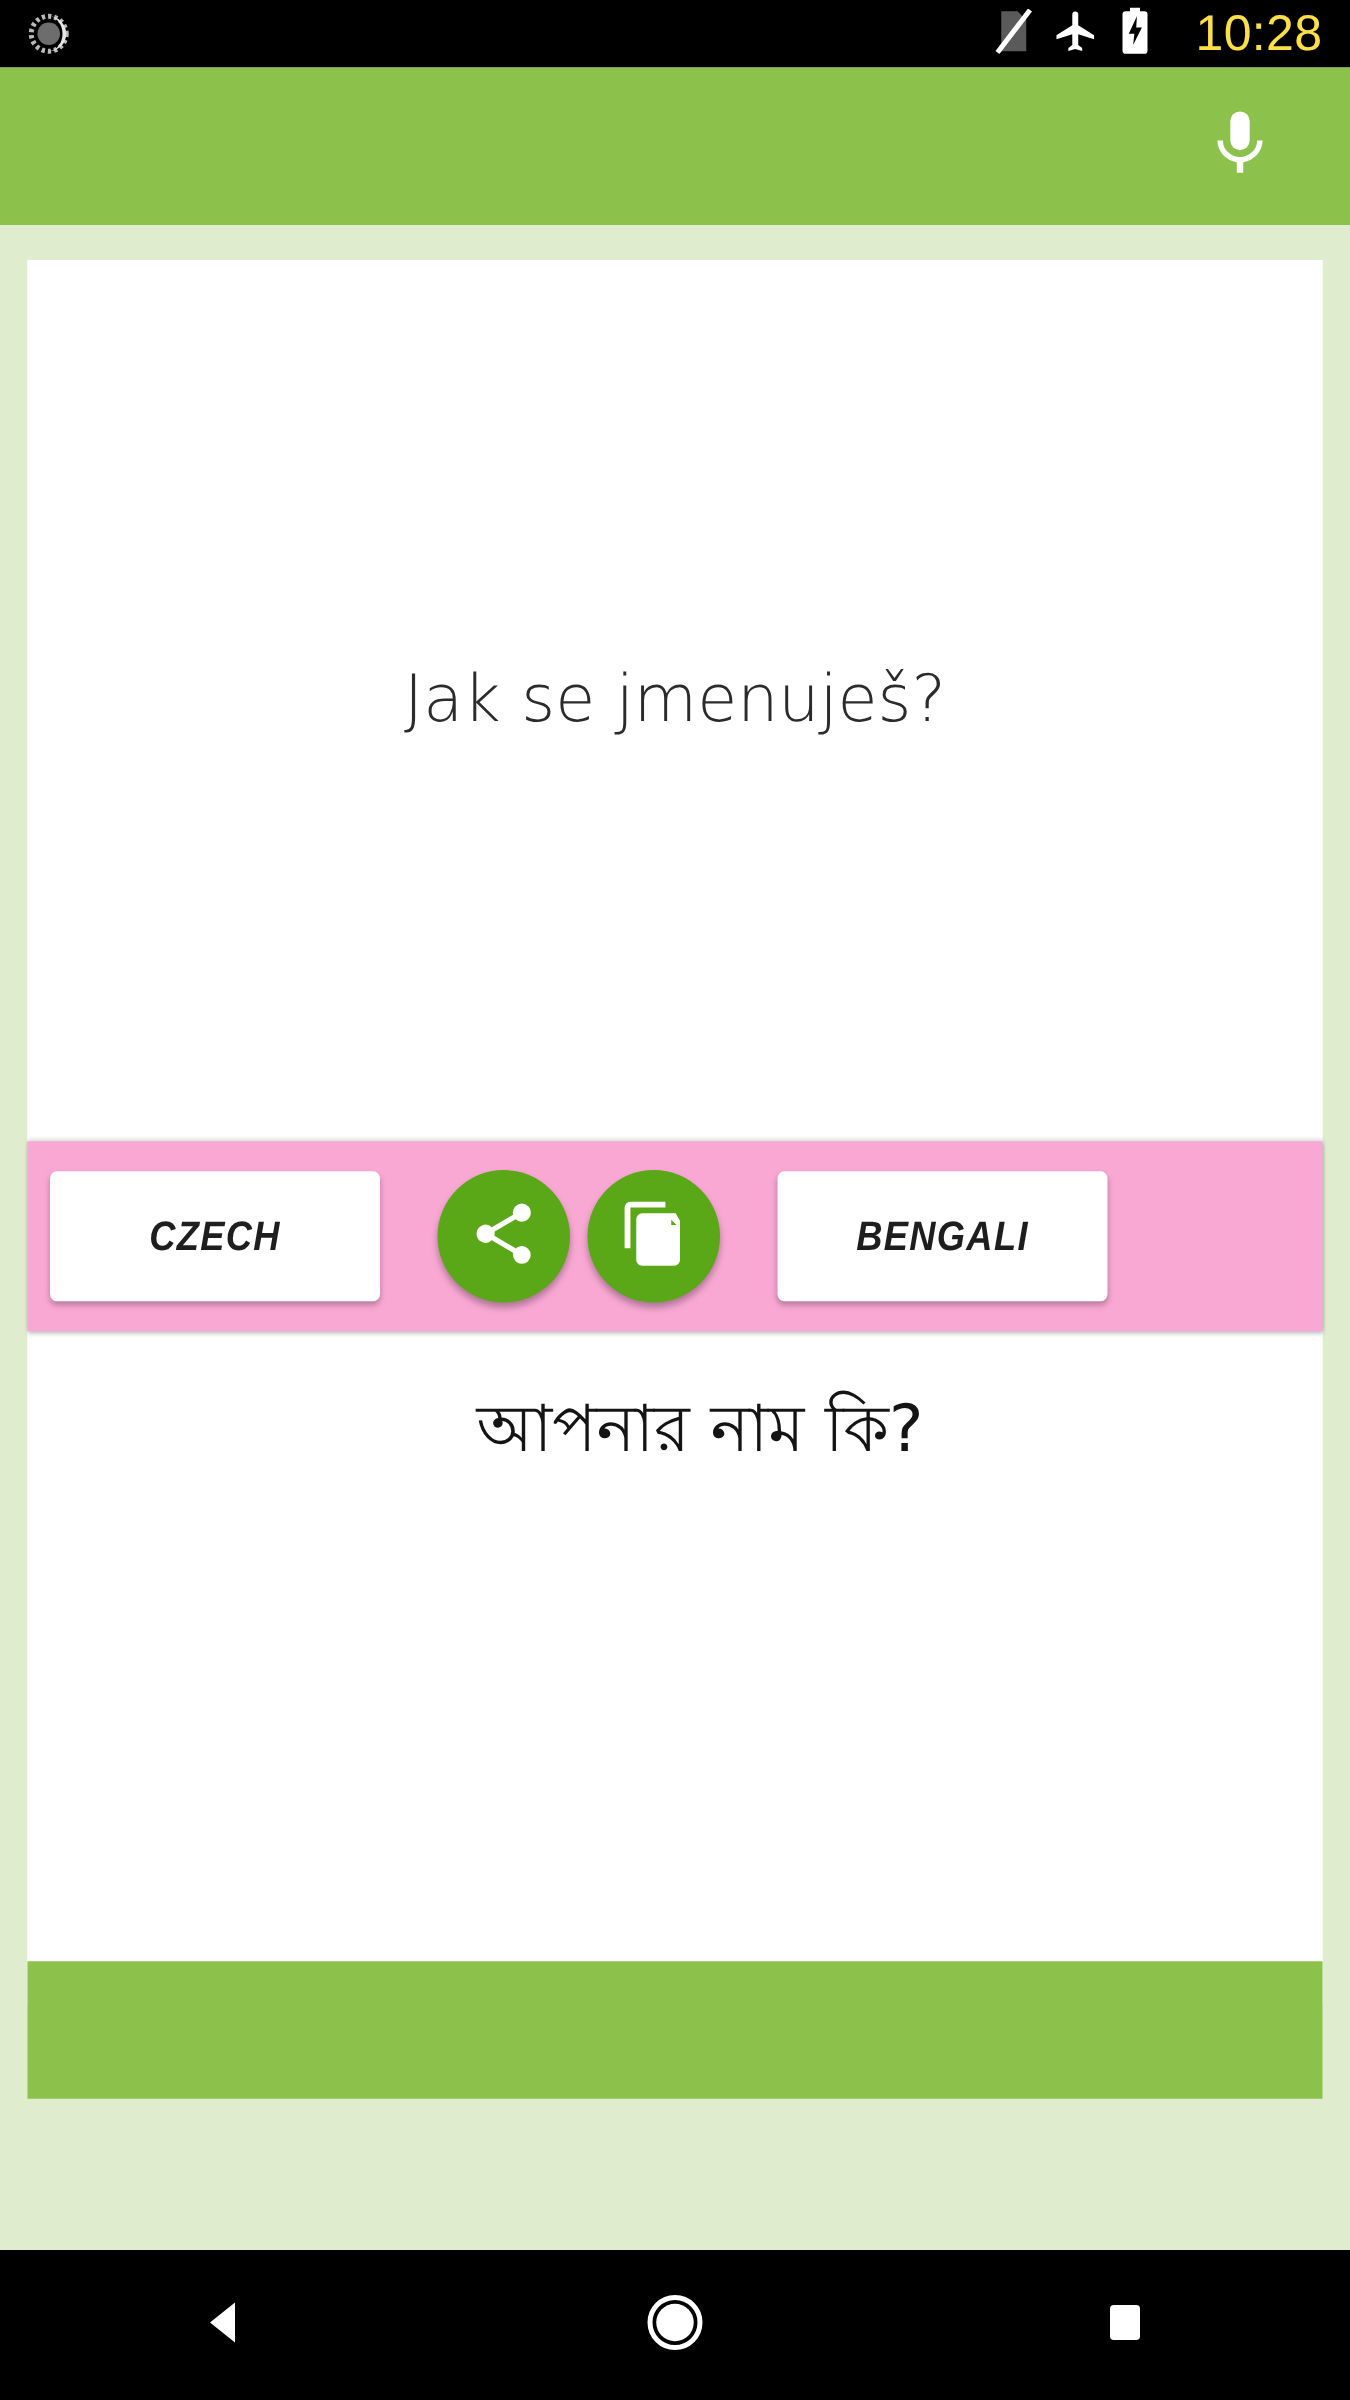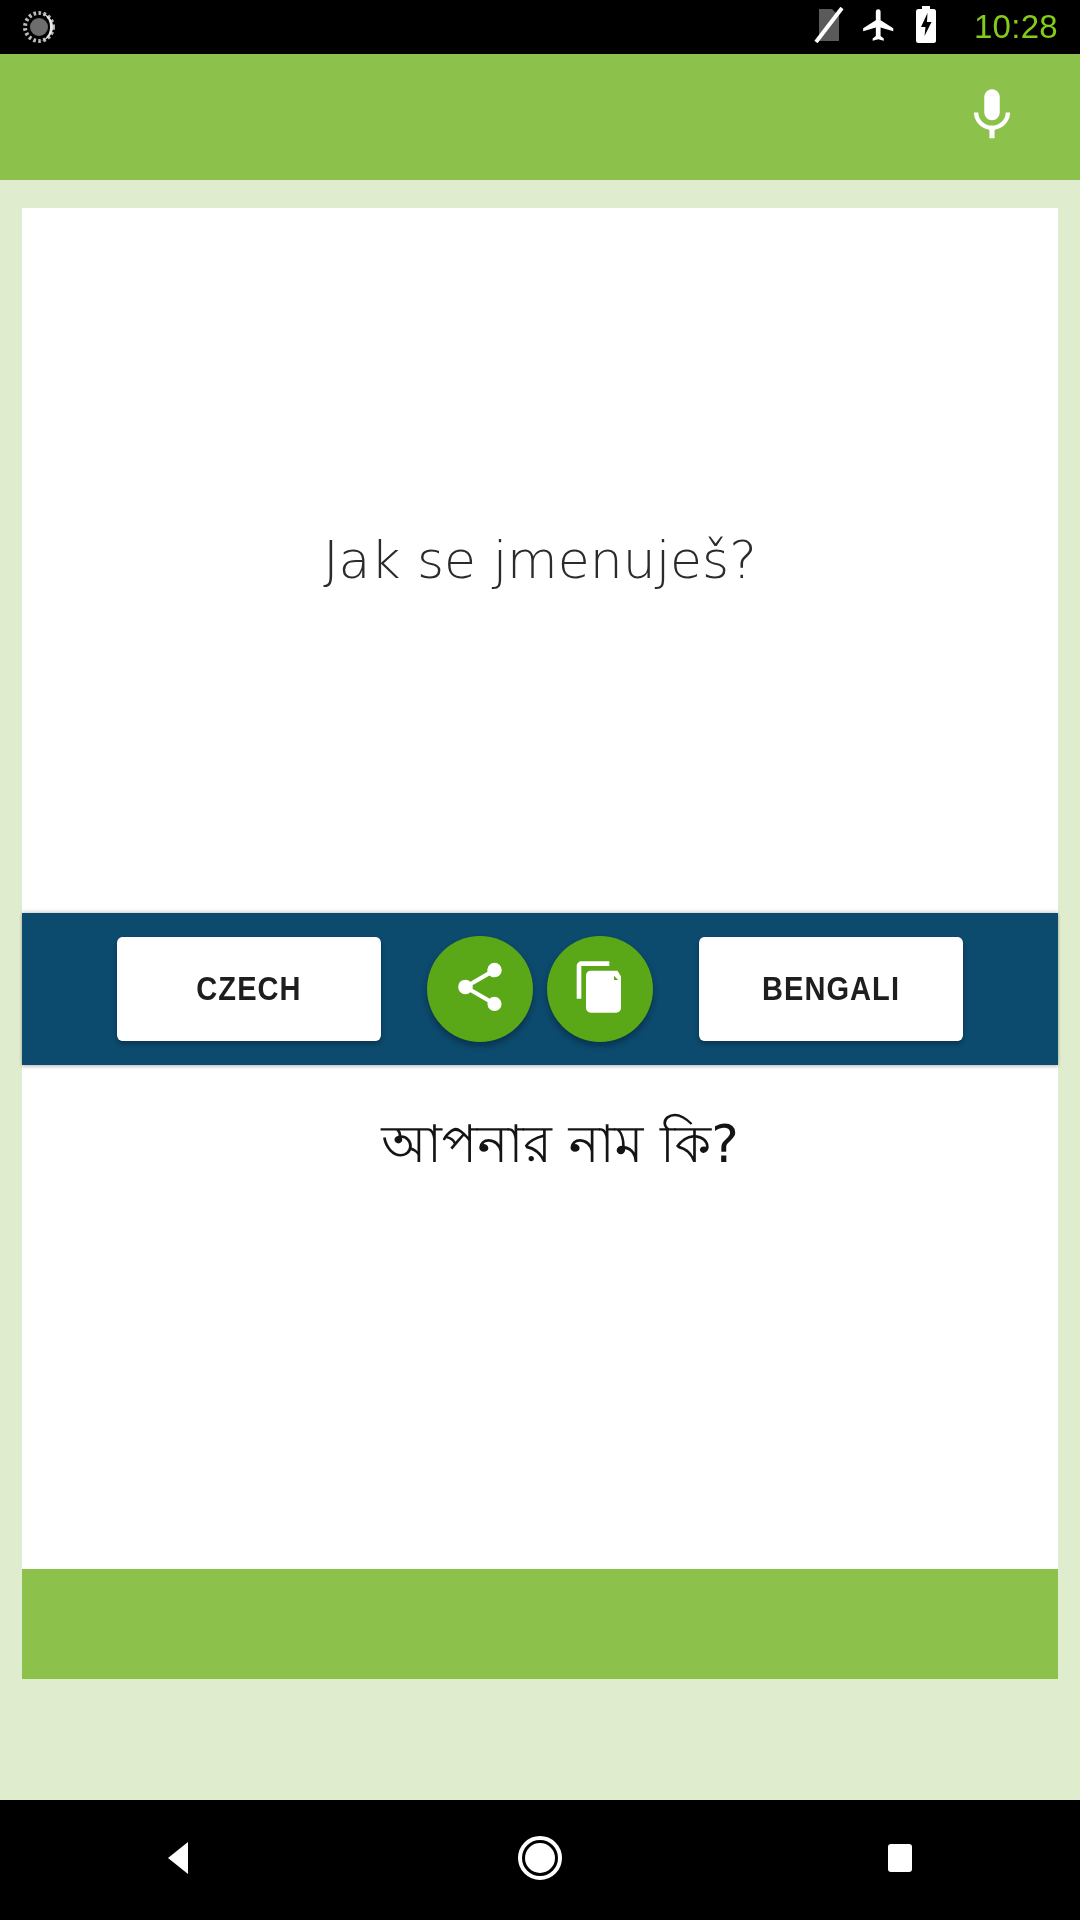--- a/index.html
+++ b/index.html
@@ -24,21 +24,21 @@
     padding:0 22px;
   }
   .status-left { display:flex; align-items:center; gap:14px; }
   .status-right {
     margin-left:auto;
     display:flex; align-items:center; gap:16px;
   }
   .clock-notif-icon { width:34px; height:34px; display:block; }
   .status-icon { display:block; }
   .status-clock {
-    color:#84cc16; font-size:33px; letter-spacing:0.3px;
+    color:#fde047; font-size:40px; letter-spacing:0.3px;
     font-family:"Liberation Sans", sans-serif;
     margin-left:20px;
   }
 
   
   .appbar {
     position:absolute; top:54px; left:0;
     width:1080px; height:126px;
     background:#8cc24b;
     display:flex; align-items:center;
@@ -70,24 +70,25 @@
   .src-text {
     font-size:52px; color:#2b2b2b; font-weight:300;
     text-align:center; line-height:1.25;
     font-family:"DejaVu Sans", sans-serif;
   }
 
   
   .lang-bar {
     position:relative;
     width:100%; height:152px;
-    background:#0c4a6e;
-    display:flex; align-items:center; justify-content:center;
+    background:#f9a8d4;
+    display:flex; align-items:center; justify-content:flex-start;
     gap:0;
     box-shadow:0 2px 3px rgba(0,0,0,0.22), 0 -2px 3px rgba(0,0,0,0.14);
+    font-style:italic;
   }
   .lang-btn {
     width:300px; height:104px;
     background:#fff;
     border-radius:6px;
     display:flex; align-items:center; justify-content:center;
     box-shadow:0 3px 5px rgba(0,0,0,0.28);
     font-size:33px; font-weight:700;
     letter-spacing:1.2px;
     color:#1e1e1e;

